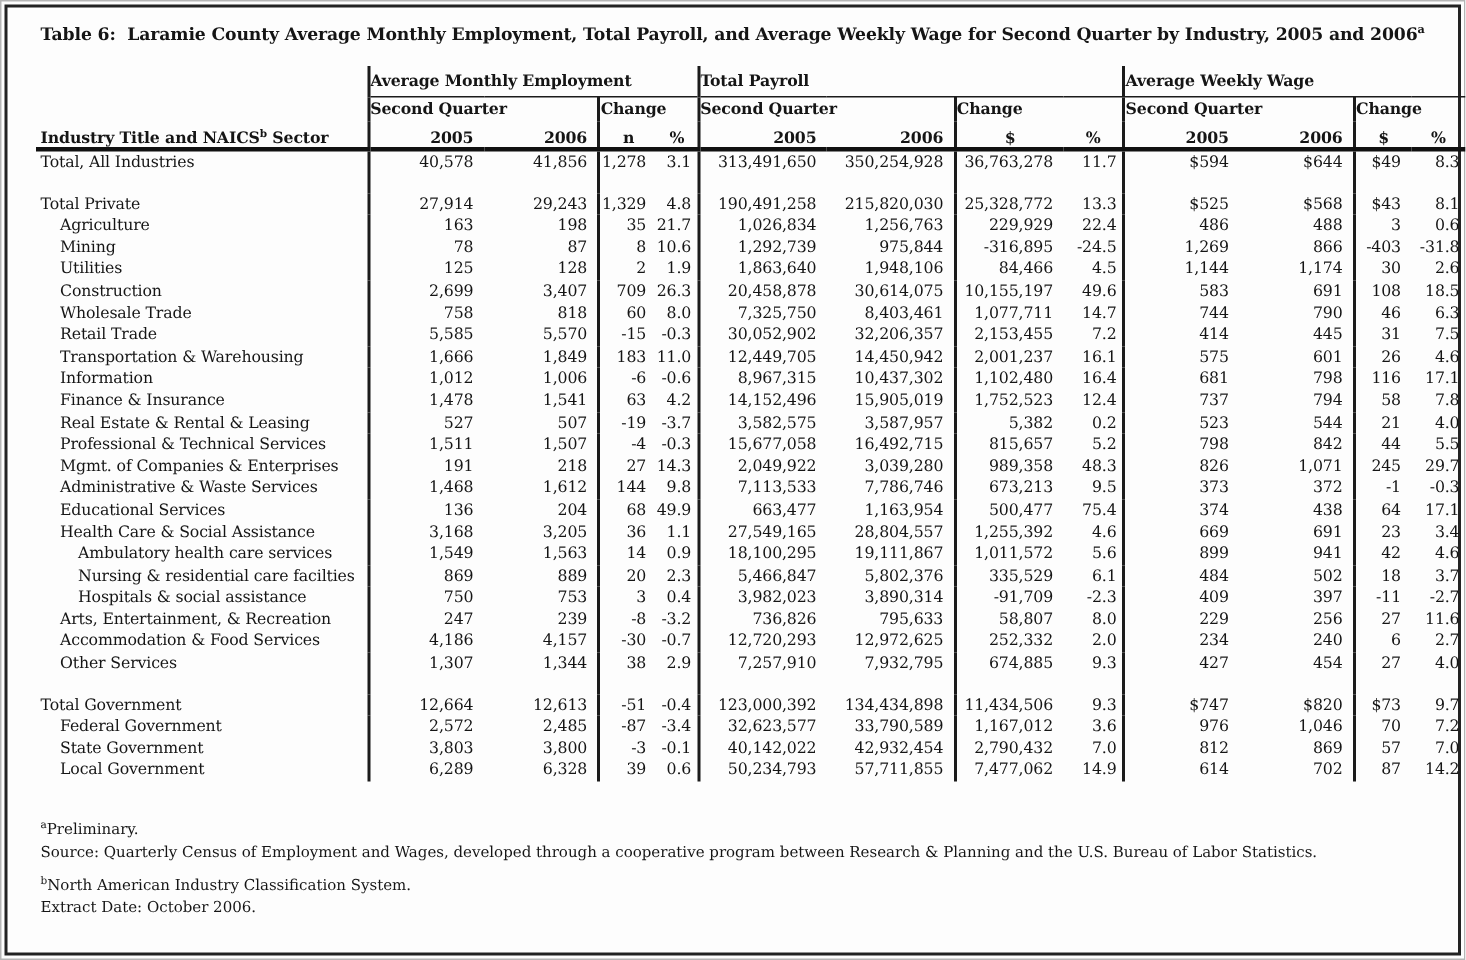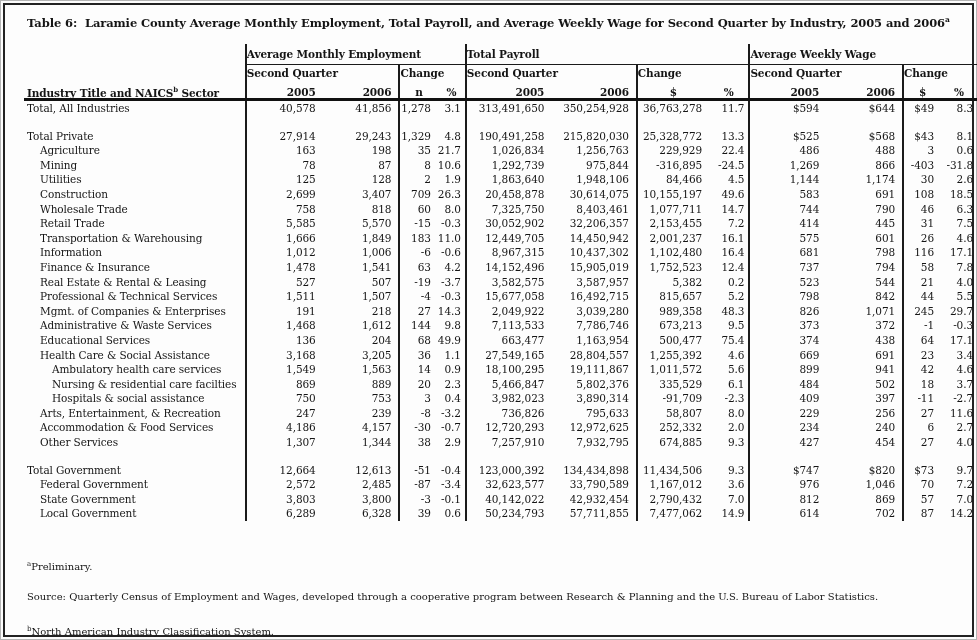--- a/index.html
+++ b/index.html
@@ -25,21 +25,21 @@
   .ind1{padding-left:16px;}
   .ind2{padding-left:28px;}
   .g{height:20px;font-weight:bold;text-align:left;vertical-align:middle;border-bottom:1.5px solid #1b1b1b;}
   .sq{height:16px;font-weight:bold;text-align:left;vertical-align:middle;}
   .yr{height:17px;font-weight:bold;text-align:right;vertical-align:bottom;padding-right:7px;border-bottom:3px solid #111;padding-left:40px;}
   .un{height:17px;font-weight:bold;text-align:center;vertical-align:bottom;border-bottom:3px solid #111;}
   .corner{border:none;}
   .rowhdr{vertical-align:bottom;text-align:left;padding-left:3px;font-weight:bold;border-bottom:3px solid #111;white-space:pre;margin-top:40px;}
   .rowhdr sup{font-size:7px;}
   .footnotes{position:absolute;left:27px;top:541px;font-size:10px;}
-  .fn{height:18.5px;line-height:18.5px;white-space:pre;margin-top:14px;}
+  .fn{height:18.5px;line-height:18.5px;white-space:pre;}
   .fn sup{font-size:7px;}
 </style>
 </head>
 <body>
 
 <div class="outer-border"></div>
 <div class="frame"></div>
 
 <div class="title"><span>Table 6:  Laramie County Average Monthly Employment, Total Payroll, and Average Weekly Wage for Second Quarter by Industry, 2005 and 2006</span><sup>a</sup></div>
 

